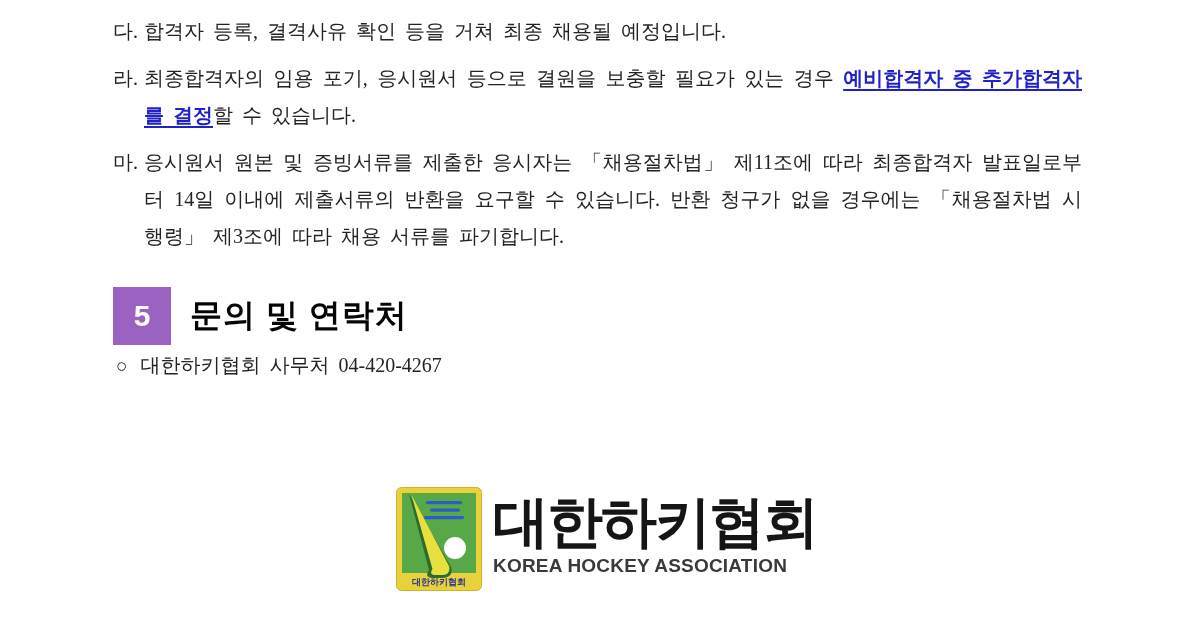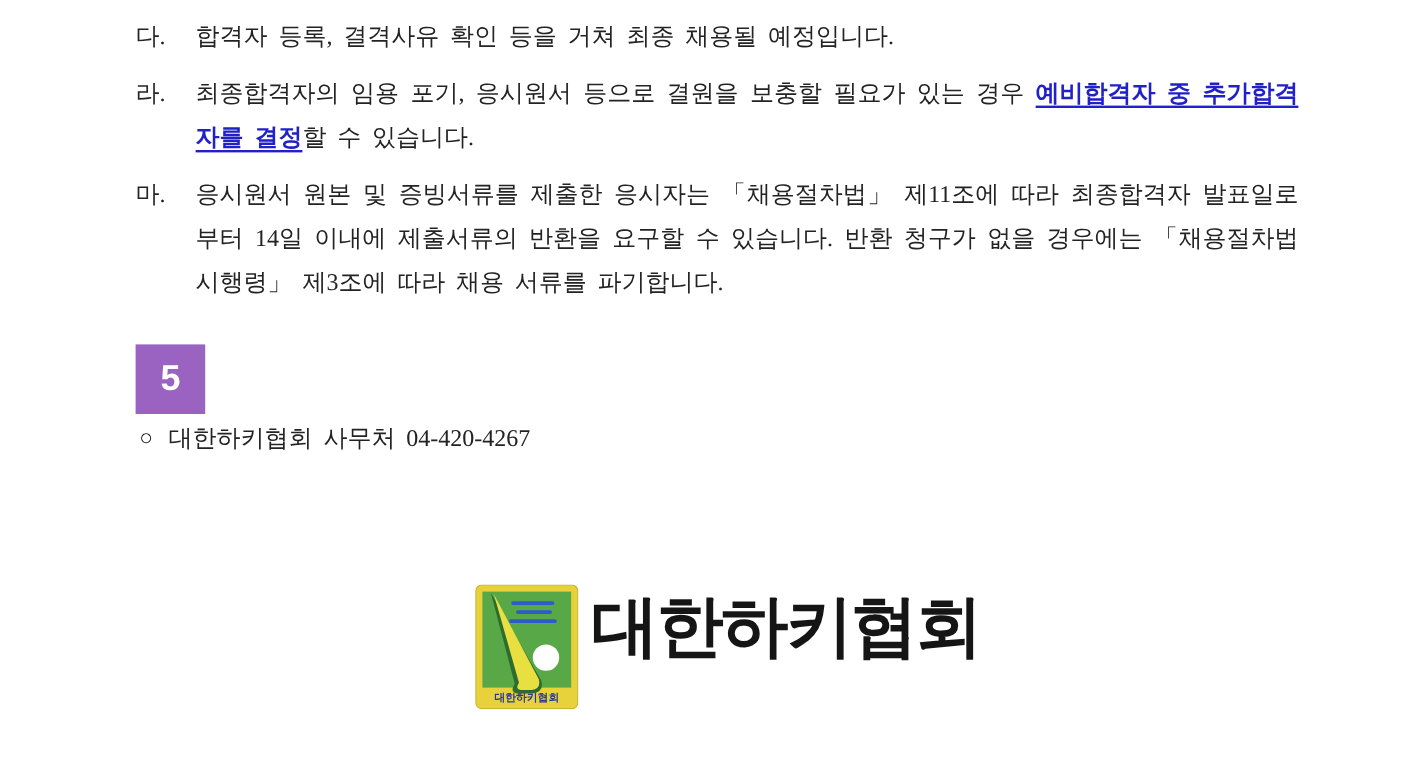--- a/index.html
+++ b/index.html
@@ -8,21 +8,21 @@
     width:1190px;height:636px;
     background:#ffffff;
     overflow:hidden;
     font-family:"Liberation Serif","DejaVu Serif",serif;
     color:#232323;
   }
   
   .content{position:absolute;left:113px;top:13px;width:969px;}
   .para{display:flex;margin:0 0 10px 0;font-size:20px;line-height:37px;}
   .para .marker{flex:0 0 31px;white-space:nowrap;}
-  .para .ptext{flex:1;text-align:justify;word-spacing:4px;margin-left:19px;}
+  .para .ptext{flex:1;text-align:justify;word-spacing:4px;}
   .doclink{
     color:#2121c8;font-weight:bold;
     text-decoration:underline;text-underline-offset:4px;
     cursor:pointer;
   }
   
   .section-heading{position:absolute;left:113px;top:287px;display:flex;align-items:center;}
   .num-box{
     width:58px;height:58px;background:#9b63c1;color:#ffffff;
     display:flex;align-items:center;justify-content:center;
@@ -73,20 +73,21 @@
 
     <div class="para">
       <span class="marker">마.</span>
       <div class="ptext">응시원서 원본 및 증빙서류를 제출한 응시자는 「채용절차법」 제11조에 따라 최종합격자 발표일로부터 14일 이내에 제출서류의 반환을 요구할 수 있습니다. 반환 청구가 없을 경우에는 「채용절차법 시행령」 제3조에 따라 채용 서류를 파기합니다.</div>
     </div>
 
   </div>
 
   <div class="section-heading">
     <div class="num-box">5</div>
+    <h2 class="section-title">문의 및 연락처</h2>
   </div>
 
   <div class="contact">
     <span class="circle-marker">○</span>
     <span>대한하키협회 사무처 04-420-4267</span>
   </div>
 
   <div class="logo">
     <svg class="logo-emblem" width="86" height="104" viewBox="0 0 86 104" xmlns="http://www.w3.org/2000/svg">
 
@@ -100,16 +101,17 @@
       <circle cx="59" cy="61" r="11" fill="#ffffff"></circle>
 
       <rect x="30" y="14" width="36" height="3.2" rx="1.6" fill="#2b5cc8"></rect>
       <rect x="34" y="21.5" width="30" height="3.2" rx="1.6" fill="#2b5cc8"></rect>
       <rect x="28" y="29" width="40" height="3.2" rx="1.6" fill="#2b5cc8"></rect>
 
       <text x="43" y="97.5" text-anchor="middle" font-family="Liberation Sans, DejaVu Sans, sans-serif" font-size="9" font-weight="bold" fill="#2b3990">대한하키협회</text>
     </svg>
     <div class="logo-textblock">
       <div class="logo-kr">대한하키협회</div>
+      <div class="logo-en">KOREA HOCKEY ASSOCIATION</div>
     </div>
   </div>
 
 </div>
 
 </body></html>

